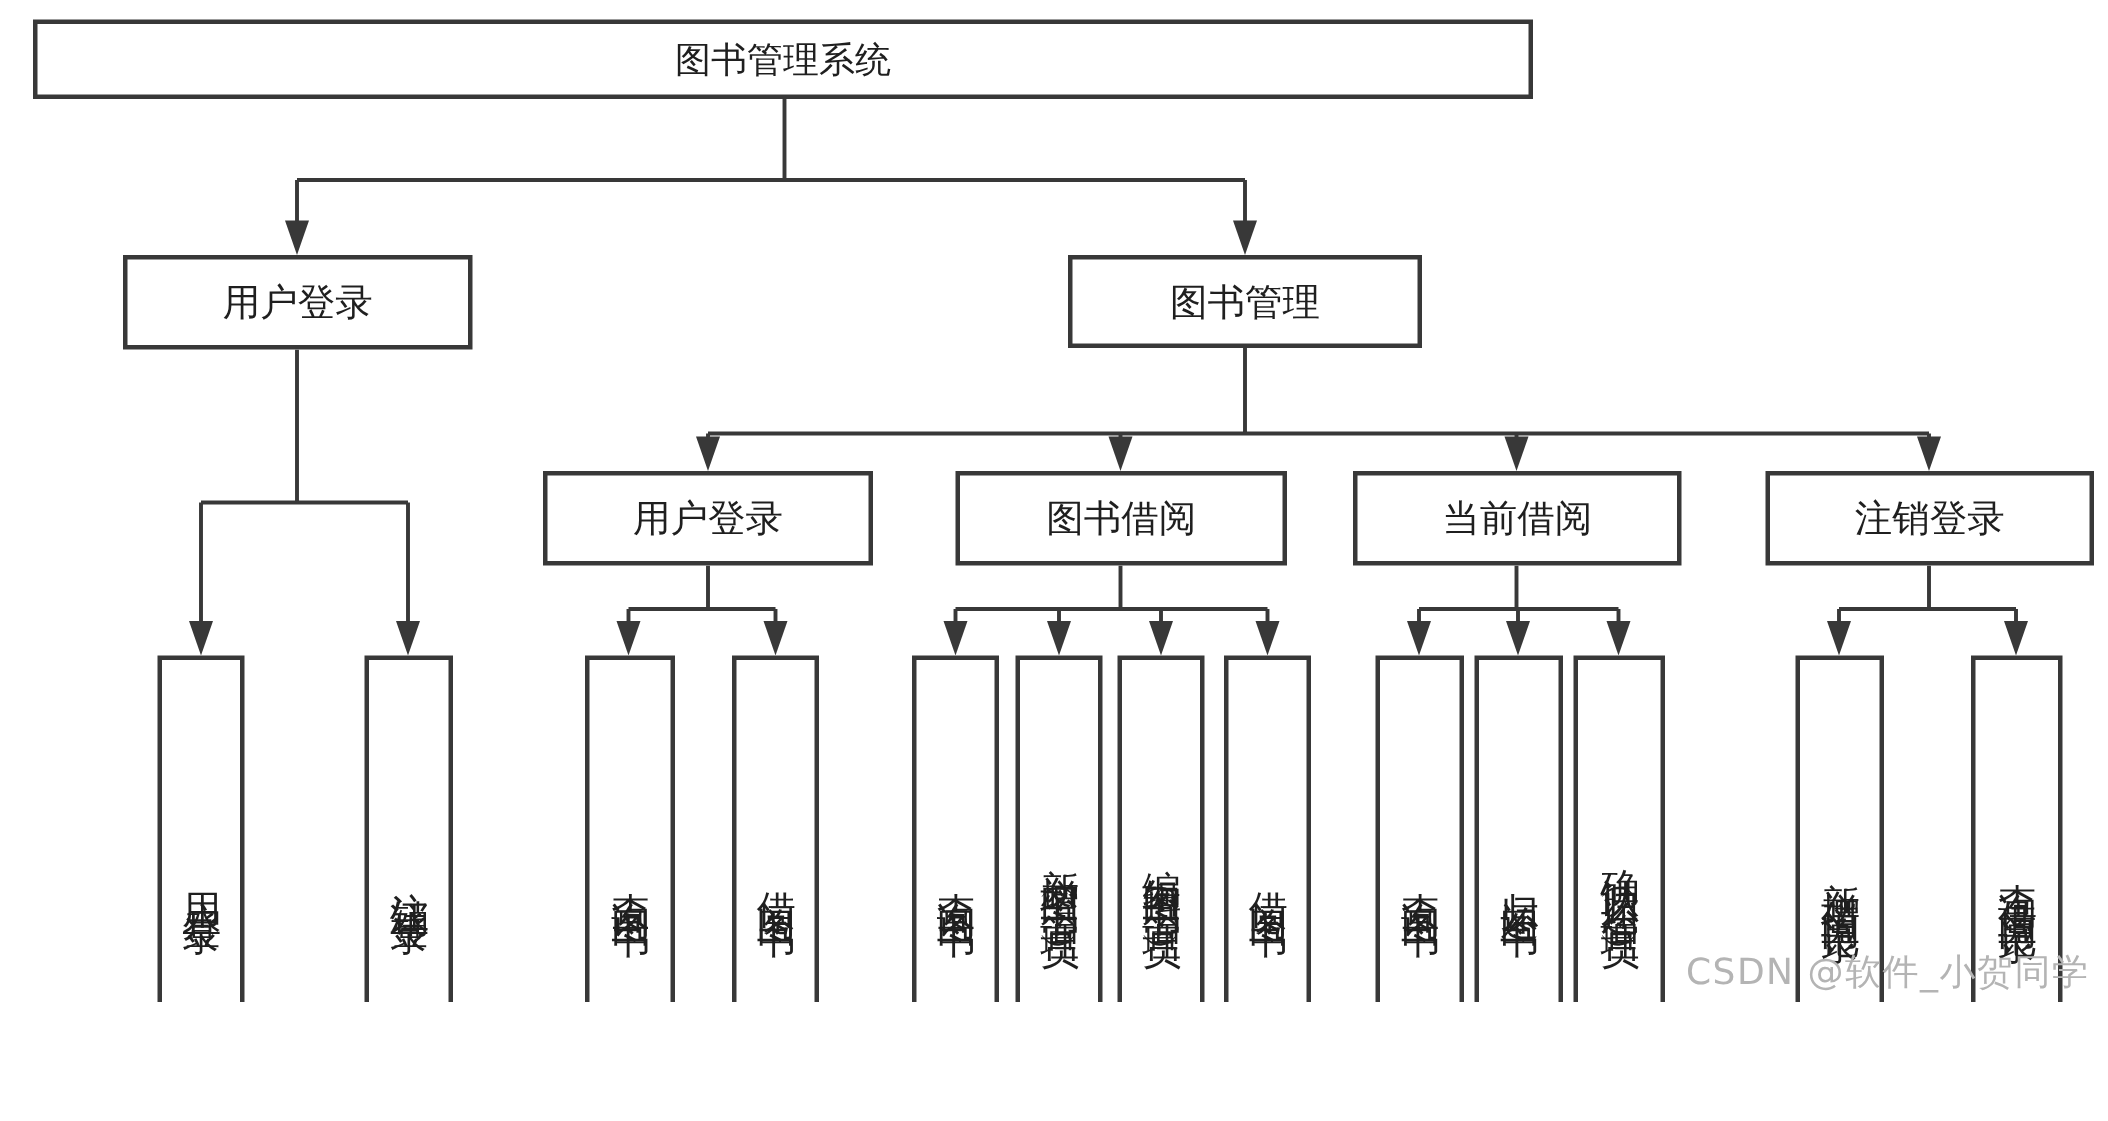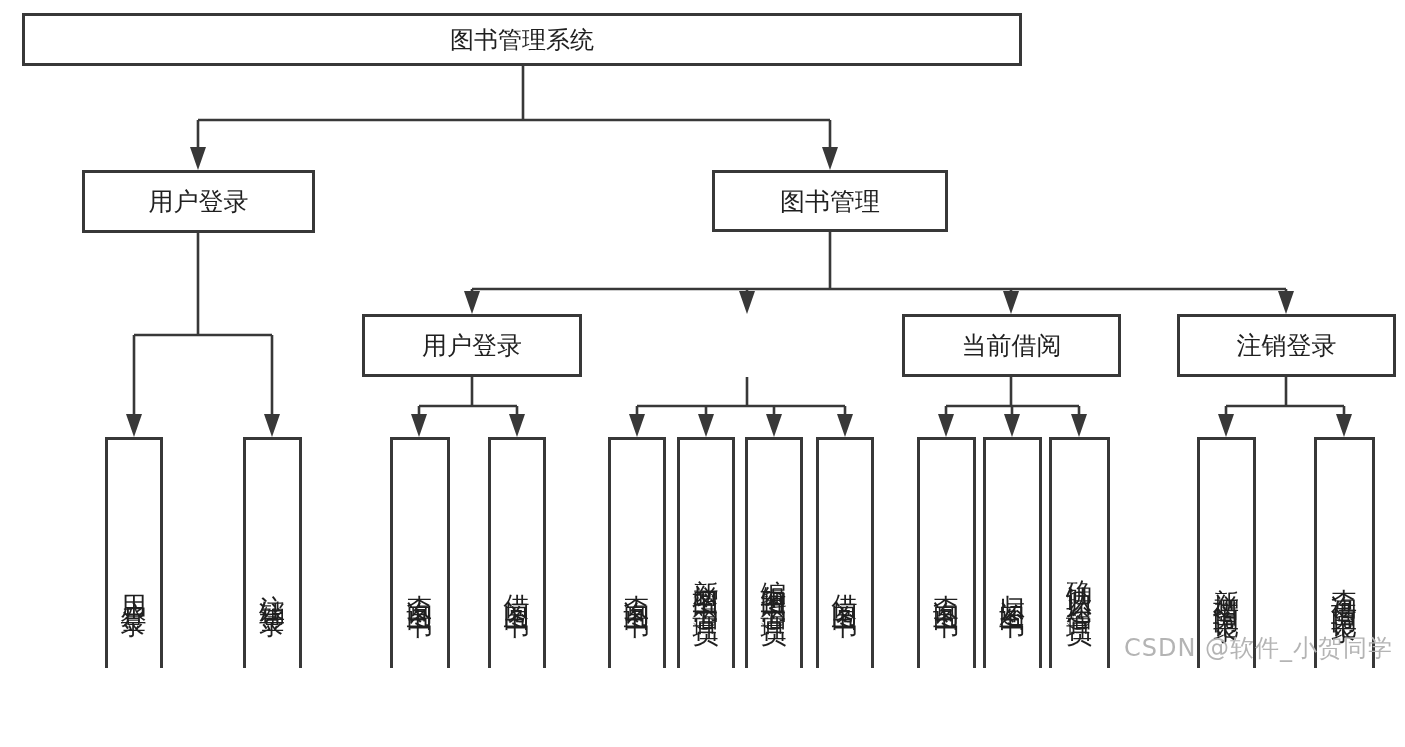--- a/index.html
+++ b/index.html
@@ -124,20 +124,21 @@
       <polygon points="1336,414 1352,414 1344,437"></polygon>
     </g>
   </svg>
 
   <div class="node root" style="left:22px; top:13px; width:1000px; height:53px;">图书管理系统</div>
 
   <div class="node" style="left:82px; top:170px; width:233px; height:63px;">用户登录</div>
   <div class="node" style="left:712px; top:170px; width:236px; height:62px;">图书管理</div>
 
   <div class="node" style="left:362px; top:314px; width:220px; height:63px;">用户登录</div>
+  <div class="node" style="left:637px; top:314px; width:221px; height:63px;">图书借阅</div>
   <div class="node" style="left:902px; top:314px; width:219px; height:63px;text-align:right;">当前借阅</div>
   <div class="node" style="left:1177px; top:314px; width:219px; height:63px;">注销登录</div>
 
   <div class="node vert" style="left:105px; top:437px; width:58px; height:298px;">用户登录</div>
   <div class="node vert" style="left:243px; top:437px; width:59px; height:298px;">注销登录</div>
 
   <div class="node vert" style="left:390px; top:437px; width:60px; height:298px;">查询图书</div>
   <div class="node vert" style="left:488px; top:437px; width:58px; height:298px;">借阅图书</div>
 
   <div class="node vert" style="left:608px; top:437px; width:58px; height:298px;">查询图书</div>

